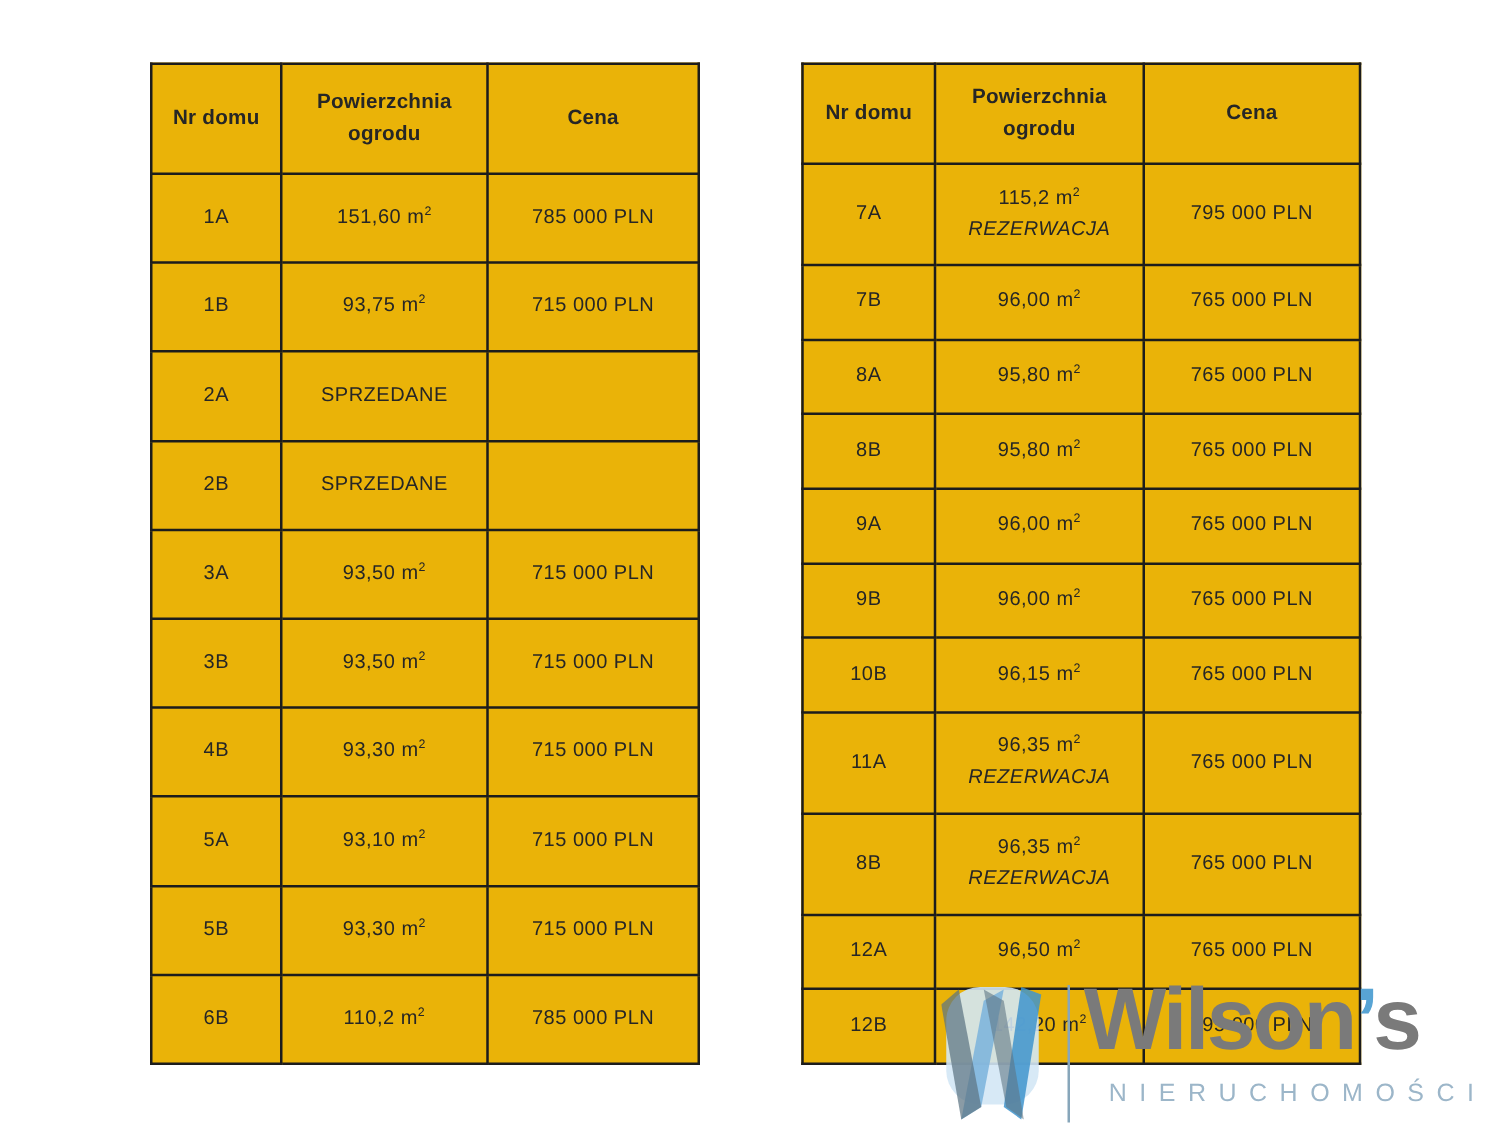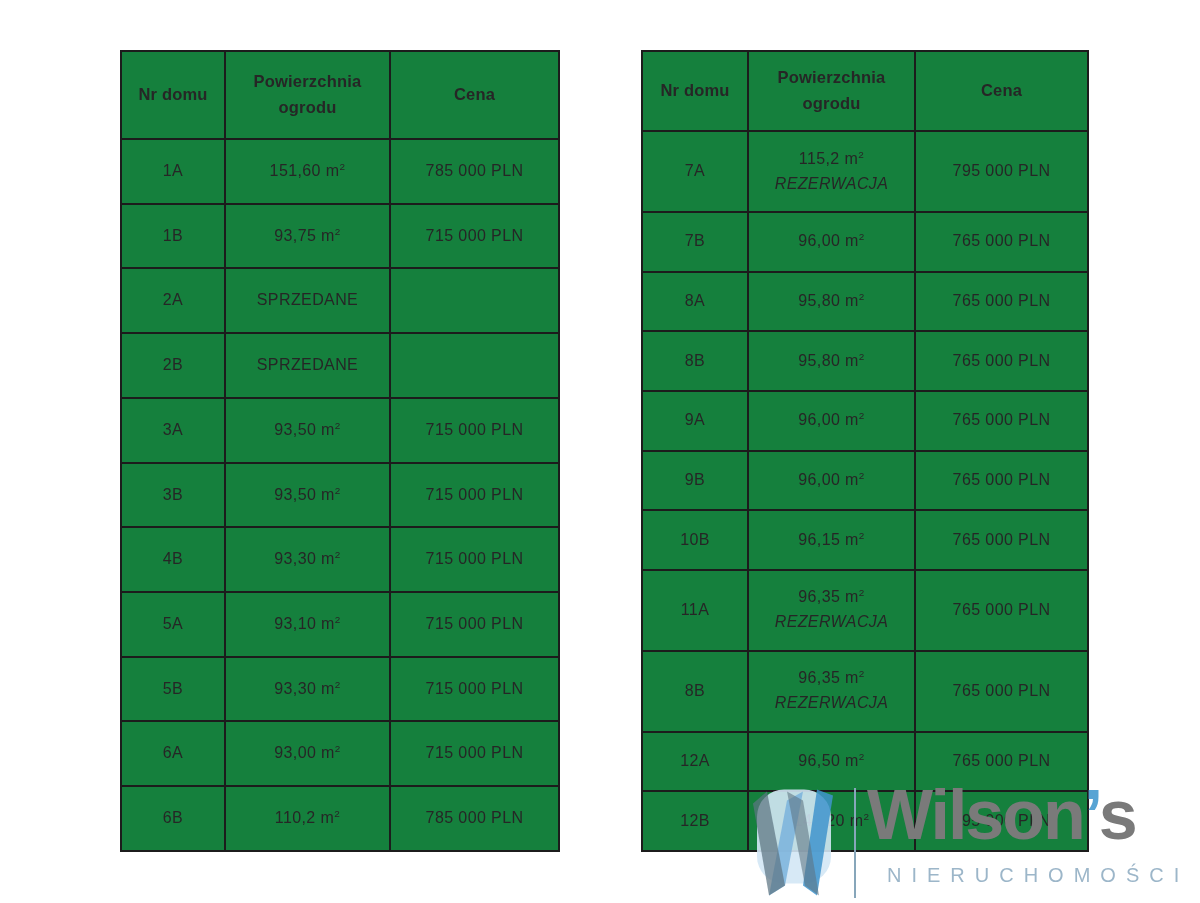--- a/index.html
+++ b/index.html
@@ -5,21 +5,21 @@
   html,body{margin:0;padding:0;}
   body{
     width:1200px;height:903px;position:relative;overflow:hidden;
     background:#ffffff;
     font-family:"Liberation Sans", sans-serif;
     color:#232323;
   }
   
   table.price-table{
     position:absolute;border-collapse:collapse;table-layout:fixed;
-    background:#15803d;
+    background:#eab308;
   }
   .price-table th,.price-table td{
     border:2px solid #1c1c1c;
     text-align:center;vertical-align:middle;
     font-size:16px;letter-spacing:.4px;line-height:1.55;
     padding:0 4px;color:#262626;
   }
   .price-table th{font-weight:700;font-size:16.5px;letter-spacing:.2px;}
   .price-table sup{font-size:62%;line-height:0;}
   #table1{left:120px;top:50px;width:438px;height:802px;}
@@ -105,25 +105,20 @@
         <td>5A</td>
         <td>93,10 m<sup>2</sup></td>
         <td>715 000 PLN</td>
       </tr>
       <tr>
         <td>5B</td>
         <td>93,30 m<sup>2</sup></td>
         <td>715 000 PLN</td>
       </tr>
       <tr>
-        <td>6A</td>
-        <td>93,00 m<sup>2</sup></td>
-        <td>715 000 PLN</td>
-      </tr>
-      <tr>
         <td>6B</td>
         <td>110,2 m<sup>2</sup></td>
         <td>785 000 PLN</td>
       </tr>
     </tbody>
 </table>
 
 <table class="price-table" id="table2">
   <colgroup>
       <col style="width:106px">

